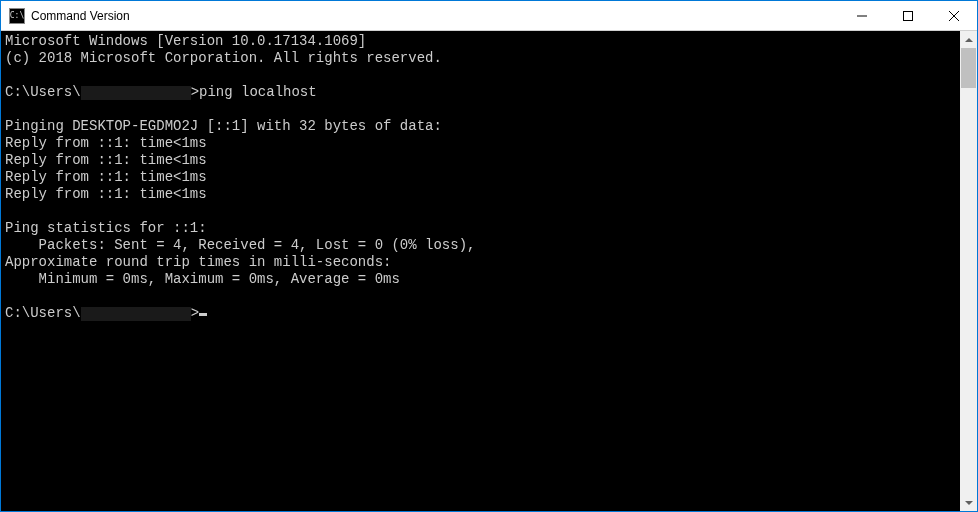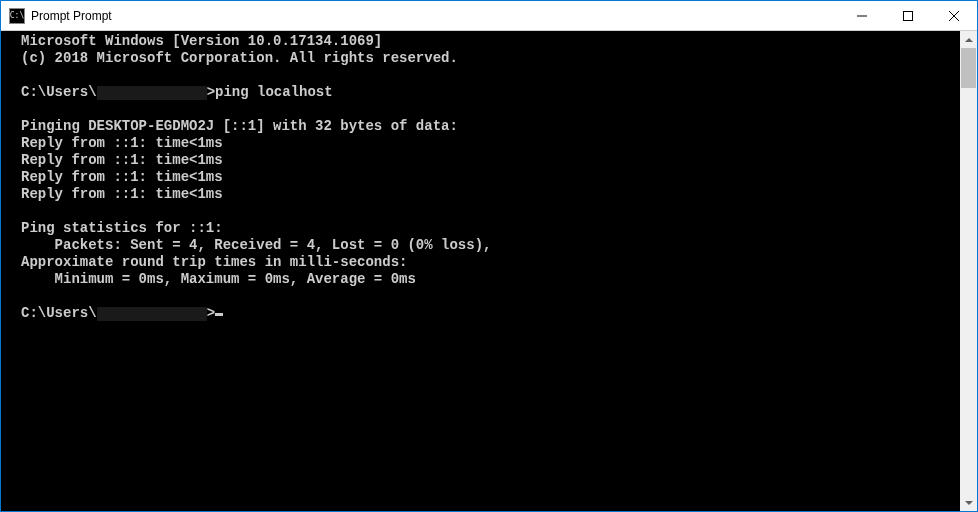--- a/index.html
+++ b/index.html
@@ -52,24 +52,23 @@
       display: flex;
       height: calc(100% - 30px);
     }
     .terminal {
       flex: 1;
       background: #000;
       color: #ccc;
       font-family: Consolas, 'Courier New', monospace;
       font-size: 14px;
       line-height: 17px;
-      padding: 2px 20px;
+      padding: 2px 4px;
       white-space: pre;
       overflow: hidden;
-      font-weight: bold;
     }
     .scrollbar {
       width: 17px;
       background: #f0f0f0;
       display: flex;
       flex-direction: column;
     }
     .scroll-arrow {
       height: 17px;
       background: #f0f0f0;
@@ -107,21 +106,21 @@
       vertical-align: baseline;
       margin-bottom: 1px;
     }
     .line { display: block; }
   </style>
 </head>
 <body>
 
 <div class="titlebar">
   <span class="titlebar-icon">C:\</span>
-  <span class="titlebar-title">Prompt Prompt</span>
+  <span class="titlebar-title">Command Version</span>
   <span class="titlebar-spacer"></span>
   <button class="titlebar-btn">
     <svg viewBox="0 0 10 10">
         <line x1="0" y1="5" x2="10" y2="5" stroke="#000" stroke-width="1"></line>
       </svg>
   </button>
   <button class="titlebar-btn">
     <svg viewBox="0 0 10 10">
         <rect x="0.5" y="0.5" width="9" height="9" fill="none" stroke="#000" stroke-width="1"></rect>
       </svg>

